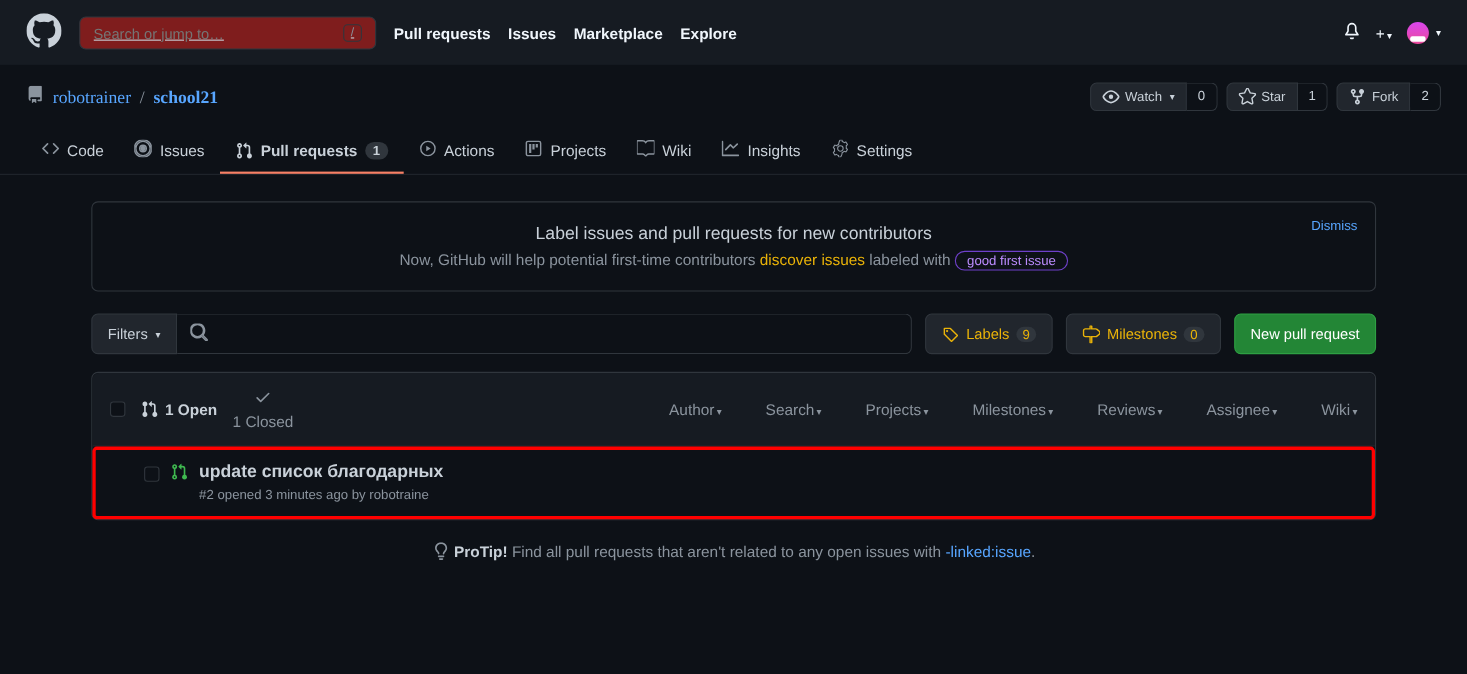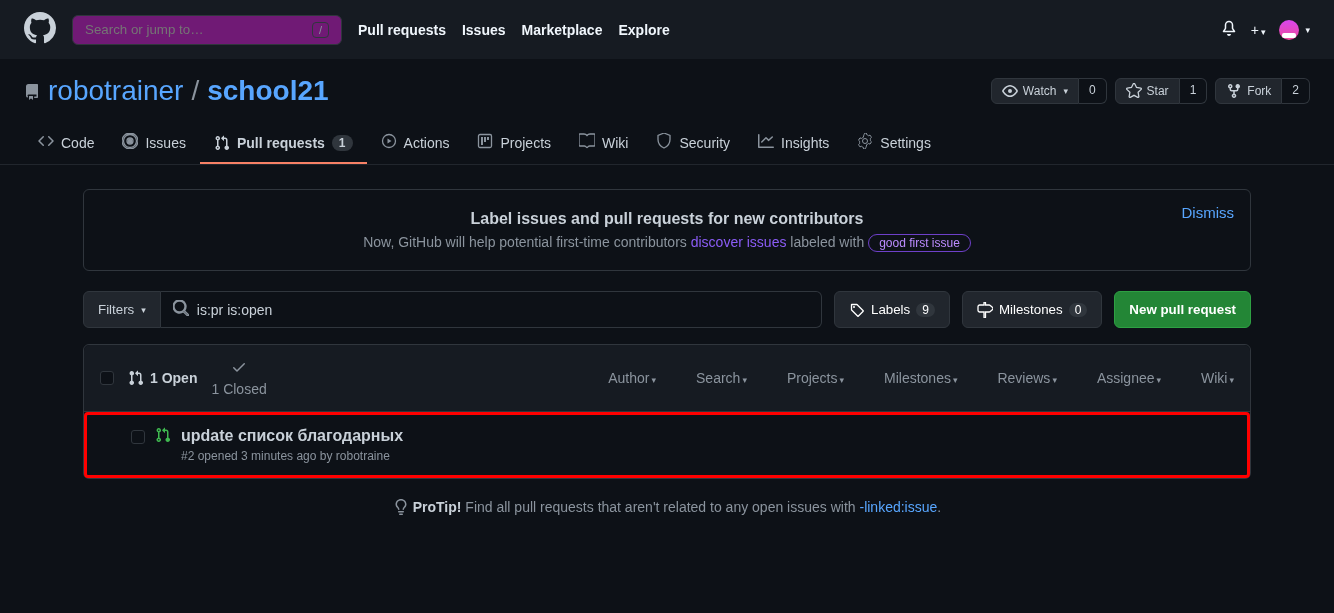--- a/index.html
+++ b/index.html
@@ -1,67 +1,67 @@
 <!DOCTYPE html>
 <html><head>
 <meta charset="utf-8">
 <style>
 * { margin: 0; padding: 0; box-sizing: border-box; }
 body { background: #0d1117; color: #c9d1d9; font-family: -apple-system, BlinkMacSystemFont, "Segoe UI", Helvetica, Arial, sans-serif; font-size: 14px; }
 a { text-decoration: none; }
 
 
 .header { background: #161b22; padding: 12px 24px; display: flex; align-items: center; gap: 16px; }
-.search-box { background: #701a75; border: 1px solid #30363d; border-radius: 6px; padding: 6px 12px; display: flex; align-items: center; width: 270px; justify-content: space-between; }
+.search-box { background: #7f1d1d; border: 1px solid #30363d; border-radius: 6px; padding: 6px 12px; display: flex; align-items: flex-end; width: 270px; justify-content: space-between; text-decoration: underline; }
 .search-box input { background: transparent; border: none; color: #c9d1d9; outline: none; flex:1; }
 .search-slash { border: 1px solid #30363d; border-radius: 4px; padding: 1px 6px; font-size: 11px; color: #8b949e; }
 .nav-links { display: flex; gap: 16px; }
 .nav-links a { color: #f0f6fc; font-weight: 600; font-size: 14px; }
 .header-right { margin-left: auto; display: flex; align-items: center; gap: 14px; color:#f0f6fc; }
 .avatar { width: 20px; height: 20px; border-radius: 50%; background: linear-gradient(#d946ef, #ec4899); position: relative; }
 .avatar::after { content:''; position:absolute; bottom:2px; left:3px; right:3px; height:5px; background:#fff; border-radius:2px; }
 
 
 .repo-head { padding: 16px 24px 0; }
 .repo-title-row { display: flex; align-items: center; justify-content: space-between; margin-bottom: 16px; }
-.repo-title { display: flex; align-items: flex-end; gap: 8px; font-size: 28px; }
+.repo-title { display: flex; align-items: flex-end; gap: 8px; font-size: 16px; font-family: Liberation Serif, serif; }
 .repo-title .owner, .repo-title .name { color: #58a6ff; }
 .repo-title .sep { color: #8b949e; }
 .repo-actions { display: flex; gap: 8px; }
 .btn { background: #21262d; border: 1px solid #30363d; border-radius: 6px; padding: 4px 10px; color: #c9d1d9; font-size: 12px; display: flex; align-items: center; gap: 5px; cursor:pointer; }
 .btn-count { background: #0d1117; border: 1px solid #30363d; border-left: none; border-radius: 0 6px 6px 0; padding: 4px 10px; font-size: 12px; color:#c9d1d9; }
 .btn-group { display: flex; }
 .btn-group .btn { border-radius: 6px 0 0 6px; }
 
 
 .repo-tabs { display: flex; gap: 0; border-bottom: 1px solid #21262d; padding: 0 24px; }
 .tab { padding: 10px 14px; display: flex; align-items: center; gap: 7px; color: #c9d1d9; font-size: 14px; border-bottom: 2px solid transparent; cursor:pointer; }
 .tab.active { border-bottom-color: #f78166; font-weight: 600; }
 .count-badge { background: #30363d; border-radius: 10px; padding: 1px 7px; font-size: 12px; }
 
 
 .container { max-width: 1216px; margin: 0 auto; padding: 24px; }
 
 
 .banner { border: 1px solid #30363d; border-radius: 6px; padding: 20px; position: relative; text-align: center; margin-bottom: 20px; }
-.banner h3 { color: #c9d1d9; font-size: 16px; margin-bottom: 6px; font-weight:700; }
+.banner h3 { color: #c9d1d9; font-size: 16px; margin-bottom: 6px; font-weight:400; }
 .banner p { color: #8b949e; font-size: 14px; }
-.banner .link { color: #8b5cf6; text-align: right; }
-.dismiss { position: absolute; top: 14px; right: 16px; color: #58a6ff; font-size:15px; cursor:pointer; }
+.banner .link { color: #eab308; text-align: right; }
+.dismiss { position: absolute; top: 14px; right: 16px; color: #58a6ff; font-size:12px; cursor:pointer; }
 .label-pill { border: 1px solid #6e40c9; border-radius: 12px; padding: 1px 10px; font-size: 12px; color: #bc8cff; }
 
 
 .filter-row { display: flex; gap: 12px; margin-bottom: 16px; border-radius: 14px; }
 .filter-left { display: flex; flex: 1; }
 .filters-btn { background: #21262d; border: 1px solid #30363d; border-radius: 6px 0 0 6px; padding: 6px 14px; color: #c9d1d9; display:flex; align-items:center; gap:5px; cursor:pointer; }
 .filter-input { background: #0d1117; border: 1px solid #30363d; border-left: none; border-radius: 0 6px 6px 0; padding: 6px 12px; flex: 1; color: #c9d1d9; display:flex; align-items:center; gap:8px; }
 .filter-input input { background:transparent; border:none; color:#c9d1d9; outline:none; flex:1; font-size:14px; }
-.pill-btn { background: #21262d; border: 1px solid #30363d; border-radius: 6px; padding: 6px 14px; color: #ffffff; display:flex; align-items:center; gap:6px; cursor:pointer; }
+.pill-btn { background: #21262d; border: 1px solid #30363d; border-radius: 6px; padding: 6px 14px; color: #eab308; display:flex; align-items:center; gap:6px; cursor:pointer; }
 .mini-badge { background: #30363d; border-radius: 10px; padding: 0 6px; font-size: 12px; }
-.new-pr { background: #238636; color: #fff; border: 1px solid #2ea043; border-radius: 6px; padding: 10px 14px; font-weight:700; cursor:pointer; }
+.new-pr { background: #238636; color: #fff; border: 1px solid #2ea043; border-radius: 6px; padding: 10px 14px; font-weight:400; cursor:pointer; }
 
 
 .list-box { border: 1px solid #30363d; border-radius: 6px; }
 .list-header { background: #161b22; padding: 14px 16px; display: flex; align-items: center; border-bottom: 1px solid #30363d; border-radius: 6px 6px 0 0; }
 .list-header-left { display: flex; align-items: center; gap: 14px; }
 .open-closed { display:flex; gap:14px; align-items:center; }
 .open-count { color:#c9d1d9; font-weight:600; display:flex; gap:6px; align-items:center; }
 .closed-count { color:#8b949e; display:flex; gap:6px; align-items:center; cursor:pointer;flex-direction:column; }
 .list-header-right { margin-left: auto; display: flex; gap: 40px; }
 .dropdown { color: #8b949e; font-size: 14px; cursor:pointer; }
@@ -193,26 +193,20 @@
       <span>Projects</span>
     </div>
   <div class="tab">
       <span class="icon-muted"><svg width="16" height="16" viewBox="0 0 16 16">
           <path d="M0 1.75A.75.75 0 01.75 1h4.253c1.227 0 2.317.59 3 1.501A3.744 3.744 0 0111.006 1h4.245a.75.75 0 01.75.75v10.5a.75.75 0 01-.75.75h-4.507a2.25 2.25 0 00-1.591.659l-.622.621a.75.75 0 01-1.06 0l-.622-.621A2.25 2.25 0 005.258 13H.75a.75.75 0 01-.75-.75V1.75z" fill="none" stroke="currentColor" stroke-width="1.3"></path>
         </svg></span>
       <span>Wiki</span>
     </div>
   <div class="tab">
       <span class="icon-muted"><svg width="16" height="16" viewBox="0 0 16 16">
-          <path d="M8 0l6 2.5v4c0 4-2.5 7-6 8.5-3.5-1.5-6-4.5-6-8.5v-4L8 0z" fill="none" stroke="currentColor" stroke-width="1.3"></path>
-        </svg></span>
-      <span>Security</span>
-    </div>
-  <div class="tab">
-      <span class="icon-muted"><svg width="16" height="16" viewBox="0 0 16 16">
           <path d="M1.5 1.75a.75.75 0 00-1.5 0v12.5c0 .414.336.75.75.75h14.5a.75.75 0 000-1.5H1.5V1.75zm13.274 2.8a.75.75 0 00-1.048-1.1L10.7 6.303 8.53 4.22a.75.75 0 00-1.06 0L3.22 8.47a.75.75 0 001.06 1.06l3.72-3.72 2.17 2.08a.75.75 0 001.048-.02l3.556-3.32z"></path>
         </svg></span>
       <span>Insights</span>
     </div>
   <div class="tab">
       <span class="icon-muted"><svg width="16" height="16" viewBox="0 0 16 16">
           <path d="M8 0a8.2 8.2 0 011.4.12l.3 1.5a6 6 0 011.9 1.1l1.4-.6a8 8 0 011.4 2.4l-1.1 1a6 6 0 010 2.2l1.1 1a8 8 0 01-1.4 2.4l-1.4-.6a6 6 0 01-1.9 1.1l-.3 1.5A8.2 8.2 0 018 16a8.2 8.2 0 01-1.4-.12l-.3-1.5a6 6 0 01-1.9-1.1l-1.4.6a8 8 0 01-1.4-2.4l1.1-1a6 6 0 010-2.2l-1.1-1a8 8 0 011.4-2.4l1.4.6a6 6 0 011.9-1.1l.3-1.5A8.2 8.2 0 018 0zm0 5.5a2.5 2.5 0 100 5 2.5 2.5 0 000-5z" fill="none" stroke="currentColor" stroke-width="1"></path>
         </svg></span>
       <span>Settings</span>
     </div>
@@ -231,21 +225,20 @@
   <div class="filter-row">
     <div class="filter-left">
       <button class="filters-btn">
           <span>Filters</span>
           <span class="caret">▾</span>
         </button>
       <div class="filter-input">
         <span class="icon-muted"><svg width="16" height="16" viewBox="0 0 16 16">
               <path d="M11.742 10.344a6.5 6.5 0 10-1.397 1.398l3.85 3.85a.75.75 0 001.06-1.06l-3.85-3.85zM12 6.5a5.5 5.5 0 11-11 0 5.5 5.5 0 0111 0z" fill="none" stroke="currentColor" stroke-width="1.3"></path>
             </svg></span>
-        <input value="is:pr is:open" style="">
       </div>
     </div>
     <button class="pill-btn">
         <svg width="16" height="16" viewBox="0 0 16 16">
           <path d="M2.5 7.775V2.75a.25.25 0 01.25-.25h5.025a.25.25 0 01.177.073l6.25 6.25a.25.25 0 010 .354l-5.025 5.025a.25.25 0 01-.354 0l-6.25-6.25a.25.25 0 01-.073-.177z" fill="none" stroke="currentColor" stroke-width="1.3"></path>
           <circle cx="5" cy="5" r="1"></circle>
         </svg>
         <span>Labels</span>
         <span class="mini-badge">9</span>
       </button>

